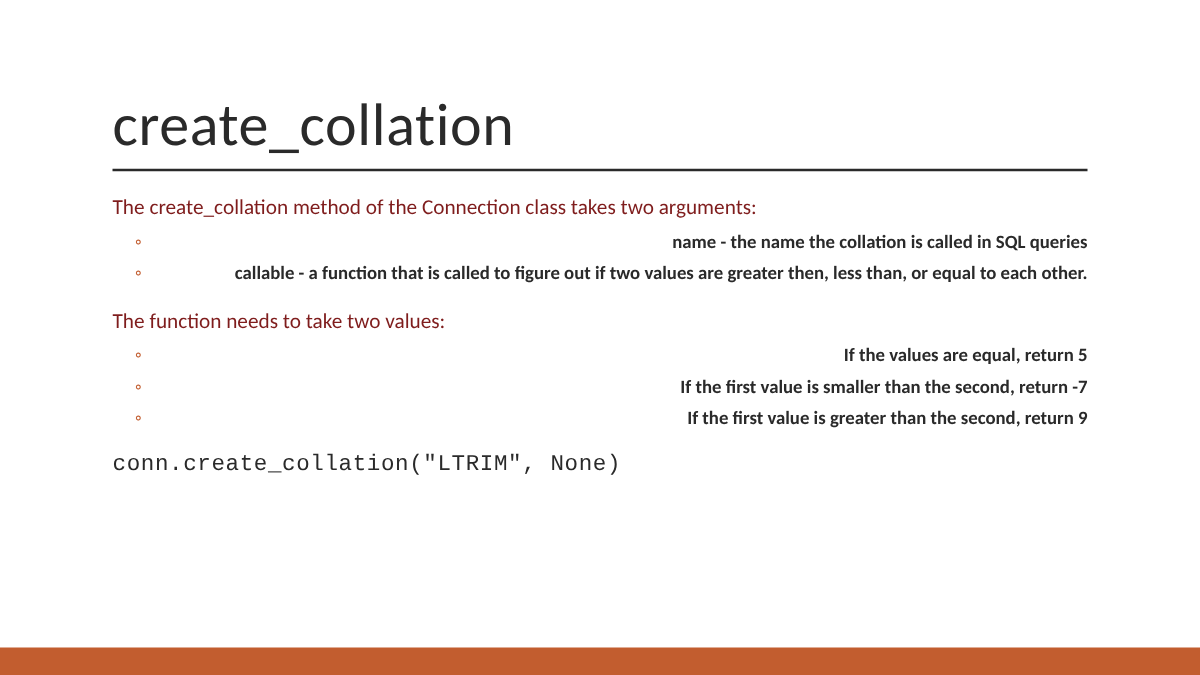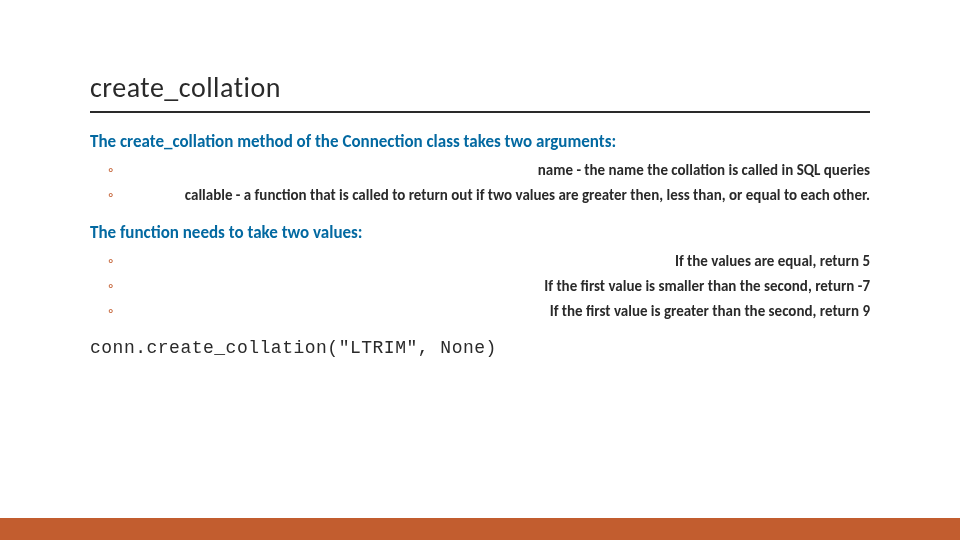--- a/index.html
+++ b/index.html
@@ -13,32 +13,32 @@
       background: #ffffff;
       font-family: "Segoe UI", "Calibri", Arial, sans-serif;
       color: #2a2a2a;
       position: relative;
       overflow: hidden;
     }
     .slide-content {
       padding: 70px 90px 0 90px;
     }
     .title {
-      font-size: 28px;
+      font-size: 48px;
       font-weight: 400;
       color: #2a2a2a;
       border-bottom: 2px solid #2a2a2a;
       padding-bottom: 6px;
       margin-bottom: 18px;
       letter-spacing: 0.5px;
     }
     .body-text {
       font-size: 17px;
-      font-weight: 700;
-      color: #0369a1;
+      font-weight: 400;
+      color: #7f1d1d;
       margin-bottom: 6px;
       line-height: 1.35;
     }
     .bullet-group {
       margin-bottom: 16px;
     }
     .bullet-item {
       display: flex;
       align-items: flex-start;
       font-size: 15px;
@@ -81,21 +81,21 @@
   <h1 class="title">create_collation</h1>
 
   <p class="body-text">The create_collation method of the Connection class takes two arguments:</p>
   <div class="bullet-group">
     <div class="bullet-item">
       <span class="bullet-marker">◦</span>
       <span class="bullet-text">name - the name the collation is called in SQL queries</span>
     </div>
     <div class="bullet-item">
       <span class="bullet-marker">◦</span>
-      <span class="bullet-text">callable - a function that is called to return out if two values are greater then, less than, or equal to each other.</span>
+      <span class="bullet-text">callable - a function that is called to figure out if two values are greater then, less than, or equal to each other.</span>
     </div>
   </div>
 
   <p class="body-text">The function needs to take two values:</p>
   <div class="bullet-group">
     <div class="bullet-item">
       <span class="bullet-marker">◦</span>
       <span class="bullet-text">If the values are equal, return 5</span>
     </div>
     <div class="bullet-item">

